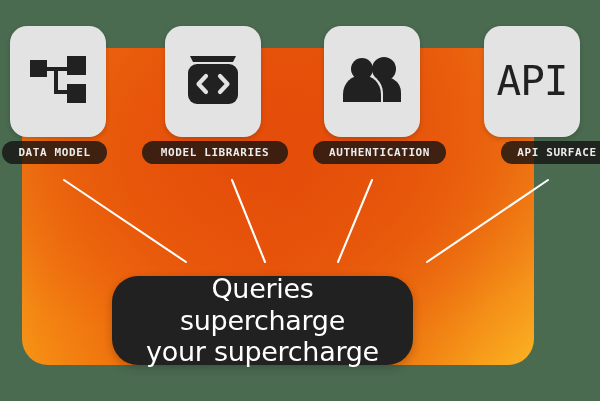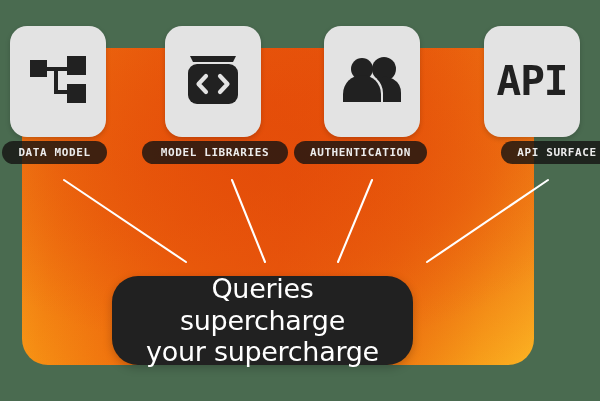--- a/index.html
+++ b/index.html
@@ -69,21 +69,21 @@
   .card.c2 { left: 324px; }
   .card.c3 { left: 484px; }
 
   .icon-glyph {
     display: block;
     color: #212121;
   }
   .api-text {
     font-family: "DejaVu Sans Mono", "Liberation Mono", monospace;
     font-size: 41px;
-    font-weight: 700;
+    font-weight: 400;
     letter-spacing: -1px;
     color: #212121;
     line-height: 1;
   }
 
   
   .pill {
     position: absolute;
     top: 141px;
     height: 23px;
@@ -96,21 +96,21 @@
     letter-spacing: 0.6px;
     display: flex;
     align-items: center;
     justify-content: center;
     padding: 0 12px;
     white-space: nowrap;
     box-sizing: border-box;
   }
   .pill.p0 { left: 2px;   width: 105px; }
   .pill.p1 { left: 142px; width: 146px; }
-  .pill.p2 { left: 294px; width: 133px; }
+  .pill.p2 { left: 313px; width: 133px; }
   .pill.p3 { left: 501px; width: 112px; }
 
   
   .headline-card {
     position: absolute;
     left: 112px;
     top: 276px;
     width: 301px;
     height: 89px;
     background: #212121;

